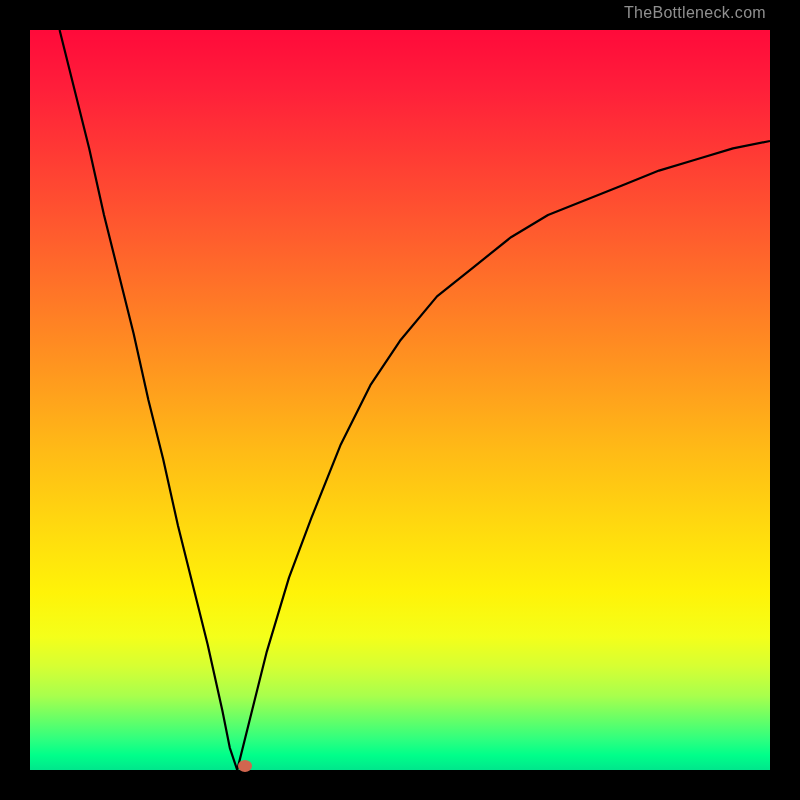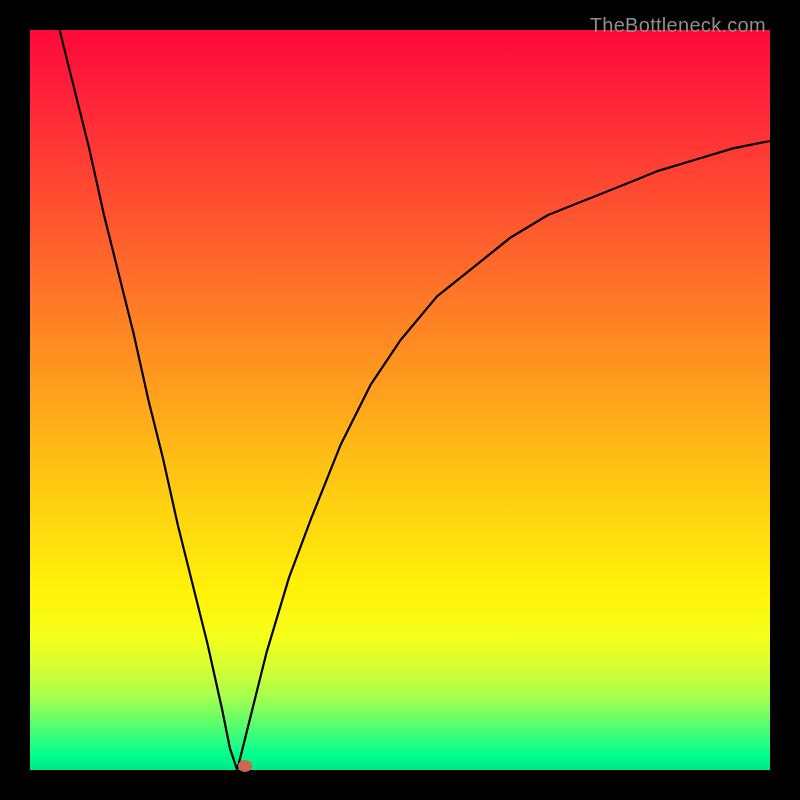--- a/index.html
+++ b/index.html
@@ -37,24 +37,24 @@
       #d6ff33 86%,
       #a8ff4d 90%,
       #6aff66 93%,
       #2cff80 96%,
       #00ff8a 98%,
       #00e68c 100%
     );
   }
   .watermark {
     position: absolute;
-    top: 14px;
+    top: 4px;
     right: 34px;
     color: #8f8f8f;
-    font-size: 20px;
+    font-size: 16px;
     letter-spacing: 0.3px;
     user-select: none;
   }
   svg.curve {
     position: absolute;
     left: 0;
     top: 0;
     width: 740px;
     height: 740px;
     overflow: visible;

